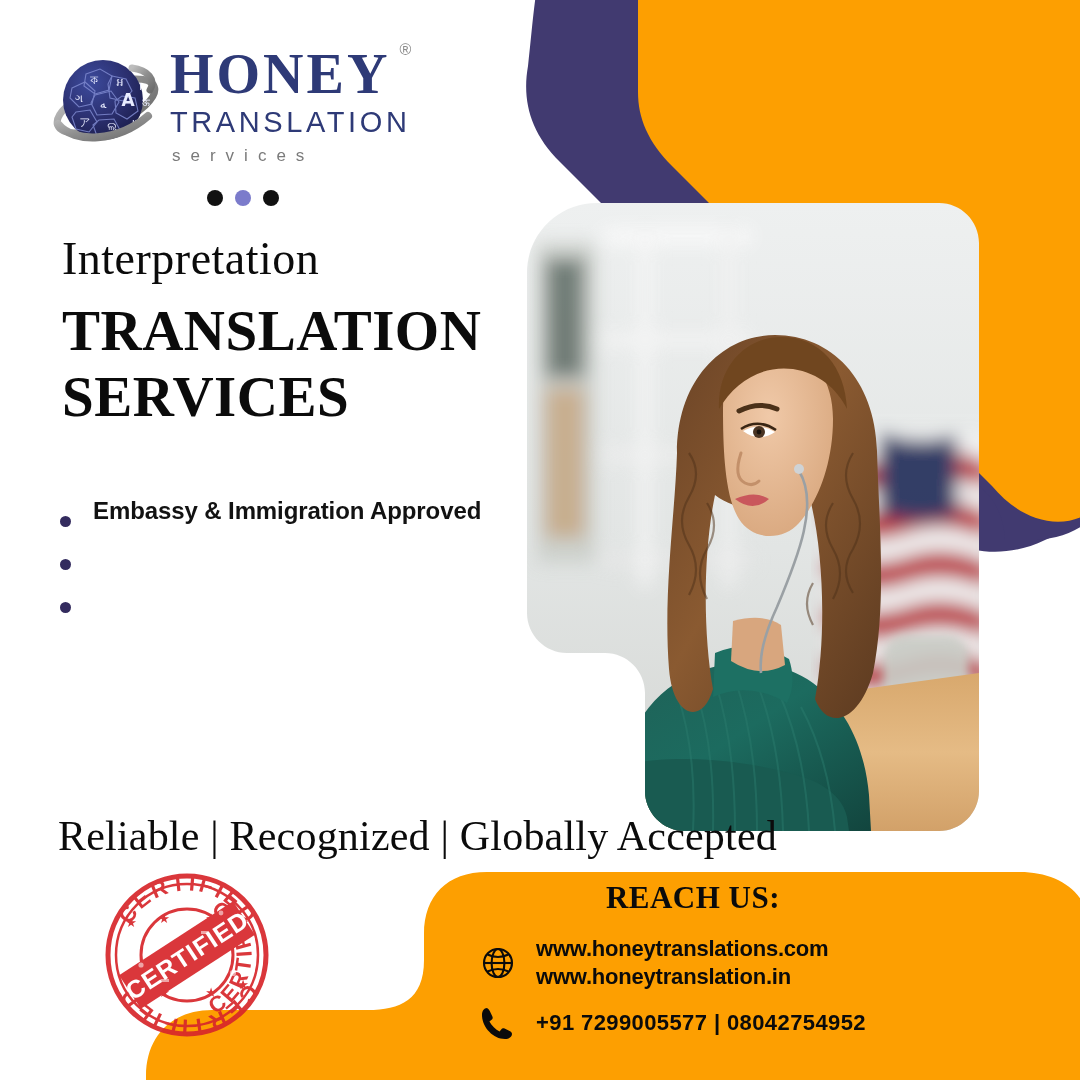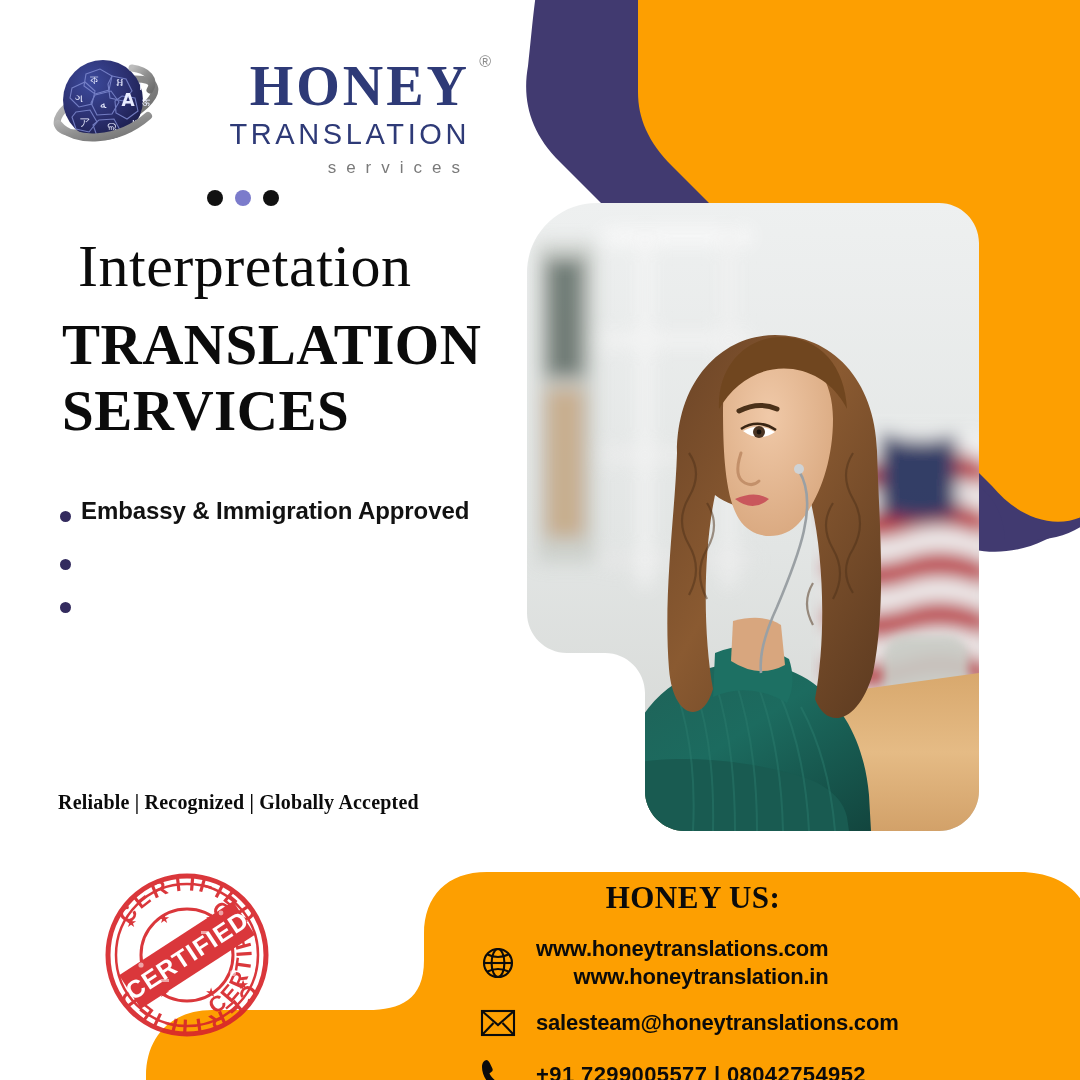--- a/index.html
+++ b/index.html
@@ -19,21 +19,21 @@
   .photo-wrap {
     position:absolute;
     left:527px; top:203px;
     width:452px; height:628px;
   }
   .photo-svg { width:100%; height:100%; display:block; }
 
   
   .logo { position:absolute; left:52px; top:46px; width:360px; height:130px; }
   .logo-globe { position:absolute; left:0; top:4px; width:108px; height:108px; }
-  .logo-text { position:absolute; left:118px; top:12px; width:300px;text-align:right; }
+  .logo-text { position:absolute; left:118px; top:0px; width:300px; }
   .logo-honey {
     font-family:"Liberation Serif", serif;
     font-size:56px; font-weight:700; letter-spacing:3px;
     color:#2E3A77; line-height:1; position:relative; display:inline-block;
   }
   .logo-reg {
     position:absolute; top:-4px; right:-21px;
     font-size:16px; color:#8a8a8a; font-family:"Liberation Sans", sans-serif;
     font-weight:400; letter-spacing:0;
   }
@@ -50,65 +50,65 @@
   .dots { position:absolute; left:207px; top:190px; display:flex; gap:12px; }
   .dot { width:16px; height:16px; border-radius:50%; }
   .dot.d1 { background:#111111; }
   .dot.d2 { background:#7B7BCB; }
   .dot.d3 { background:#111111; }
 
   
   .headline { position:absolute; left:62px; top:236px; width:470px; }
   .h-script {
     font-family:"Liberation Serif", serif;
-    font-size:60px; font-weight:400; color:#0b0b0b;
-    line-height:1.0; letter-spacing:0.5px;margin-left:16px;
+    font-size:46px; font-weight:400; color:#0b0b0b;
+    line-height:1.0; letter-spacing:0.5px;
   }
   .h-main {
     font-family:"Liberation Serif", serif;
     font-size:57px; font-weight:700; color:#0b0b0b;
     line-height:1.16; letter-spacing:0.5px; margin-top:16px;
   }
 
   
   .bullets { position:absolute; left:55px; top:495px; width:490px; }
   .b-item {
-    display:flex; align-items:center; gap:10px;
+    display:flex; align-items:flex-end; gap:22px;
     margin-bottom:21px;
   }
   .b-dot {
     width:11px; height:11px; border-radius:50%;
     background:#332B5E; flex:0 0 auto; margin-top:11px; margin-left:5px;
   }
   .b-text {
     font-family:"Liberation Sans", sans-serif;
     font-size:24px; font-weight:700; color:#121212;
     line-height:1.32; letter-spacing:-0.1px;
   }
 
   
   .tagline {
-    position:absolute; left:58px; top:791px;
+    position:absolute; left:58px; top:812px;
     font-family:"Liberation Serif", serif;
-    font-size:20px; font-weight:700; color:#0b0b0b;
+    font-size:42px; font-weight:400; color:#0b0b0b;
     letter-spacing:0.2px; white-space:nowrap;
   }
 
   
   .stamp { position:absolute; left:101px; top:869px; width:173px; height:173px; }
 
   
   .reach { position:absolute; left:478px; top:880px; width:580px; }
   .reach-title {
     font-family:"Liberation Serif", serif;
     font-size:31px; font-weight:700; color:#0b0b0b;
     text-align:center; letter-spacing:0.5px; width:430px;
   }
   .contact-rows { margin-top:19px; }
-  .c-row { display:flex; align-items:center; gap:18px; margin-bottom:12px;text-align:right; }
+  .c-row { display:flex; align-items:center; gap:18px; margin-bottom:12px; }
   .c-icon { width:40px; height:40px; flex:0 0 auto; display:flex; align-items:center; justify-content:center; }
   .c-lines {
     font-family:"Liberation Sans", sans-serif;
     font-size:22px; font-weight:700; color:#0b0b0b;
     line-height:1.28; letter-spacing:-0.2px;
   }
   .c-lines .ln { display:block; }
   .c-phone { letter-spacing:0.4px; }
 </style>
 </head>
@@ -456,52 +456,39 @@
           <circle cx="74" cy="148" r="2.4"></circle>
             <circle cx="104" cy="30" r="2"></circle>
           <rect x="60" y="110" width="8" height="3"></rect>
             <rect x="100" y="62" width="7" height="3"></rect>
         </g>
       </g>
     </svg>
   </div>
 
   <div class="reach">
-    <div class="reach-title">HONEY US:</div>
+    <div class="reach-title">REACH US:</div>
 
     <div class="contact-rows">
       <div class="c-row">
         <span class="c-icon">
           <svg width="36" height="36" viewBox="0 0 36 36" fill="none" stroke="#0b0b0b" stroke-width="2.1">
             <circle cx="18" cy="18" r="14"></circle>
             <ellipse cx="18" cy="18" rx="6.4" ry="14"></ellipse>
             <line x1="4" y1="18" x2="32" y2="18"></line>
             <path d="M7.5 9.5 q10.5 5 21 0"></path>
             <path d="M7.5 26.5 q10.5 -5 21 0"></path>
           </svg>
         </span>
         <span class="c-lines">
           <span class="ln">www.honeytranslations.com</span>
           <span class="ln">www.honeytranslation.in</span>
         </span>
       </div>
 
-      <div class="c-row">
-        <span class="c-icon">
-          <svg width="36" height="30" viewBox="0 0 36 30" fill="none" stroke="#0b0b0b" stroke-width="2.1">
-            <rect x="2" y="3" width="32" height="24"></rect>
-            <path d="M2 3 L18 17 L34 3"></path>
-            <path d="M2 27 L13.5 15"></path>
-            <path d="M34 27 L22.5 15"></path>
-          </svg>
-        </span>
-        <span class="c-lines">
-          <span class="ln">salesteam@honeytranslations.com</span>
-        </span>
-      </div>
 
       <div class="c-row">
         <span class="c-icon">
           <svg width="32" height="34" viewBox="0 0 32 34" fill="#0b0b0b">
             <path d="M5 2 C2 2 0 5 0 9 C0 21 11 33 23 33 C27 33 30 31 30 28
                      C30 26.6 29 25.6 27.6 25 L22.6 22.6 C21.2 22 20 22.3 19.2 23.4
                      L17.6 25.6 C13.6 23.4 9.6 19.4 7.4 15.4 L9.6 13.8
                      C10.7 13 11 11.8 10.4 10.4 L8 5.4 C7.4 4 6.4 3 5 2 Z"></path>
           </svg>
         </span>

